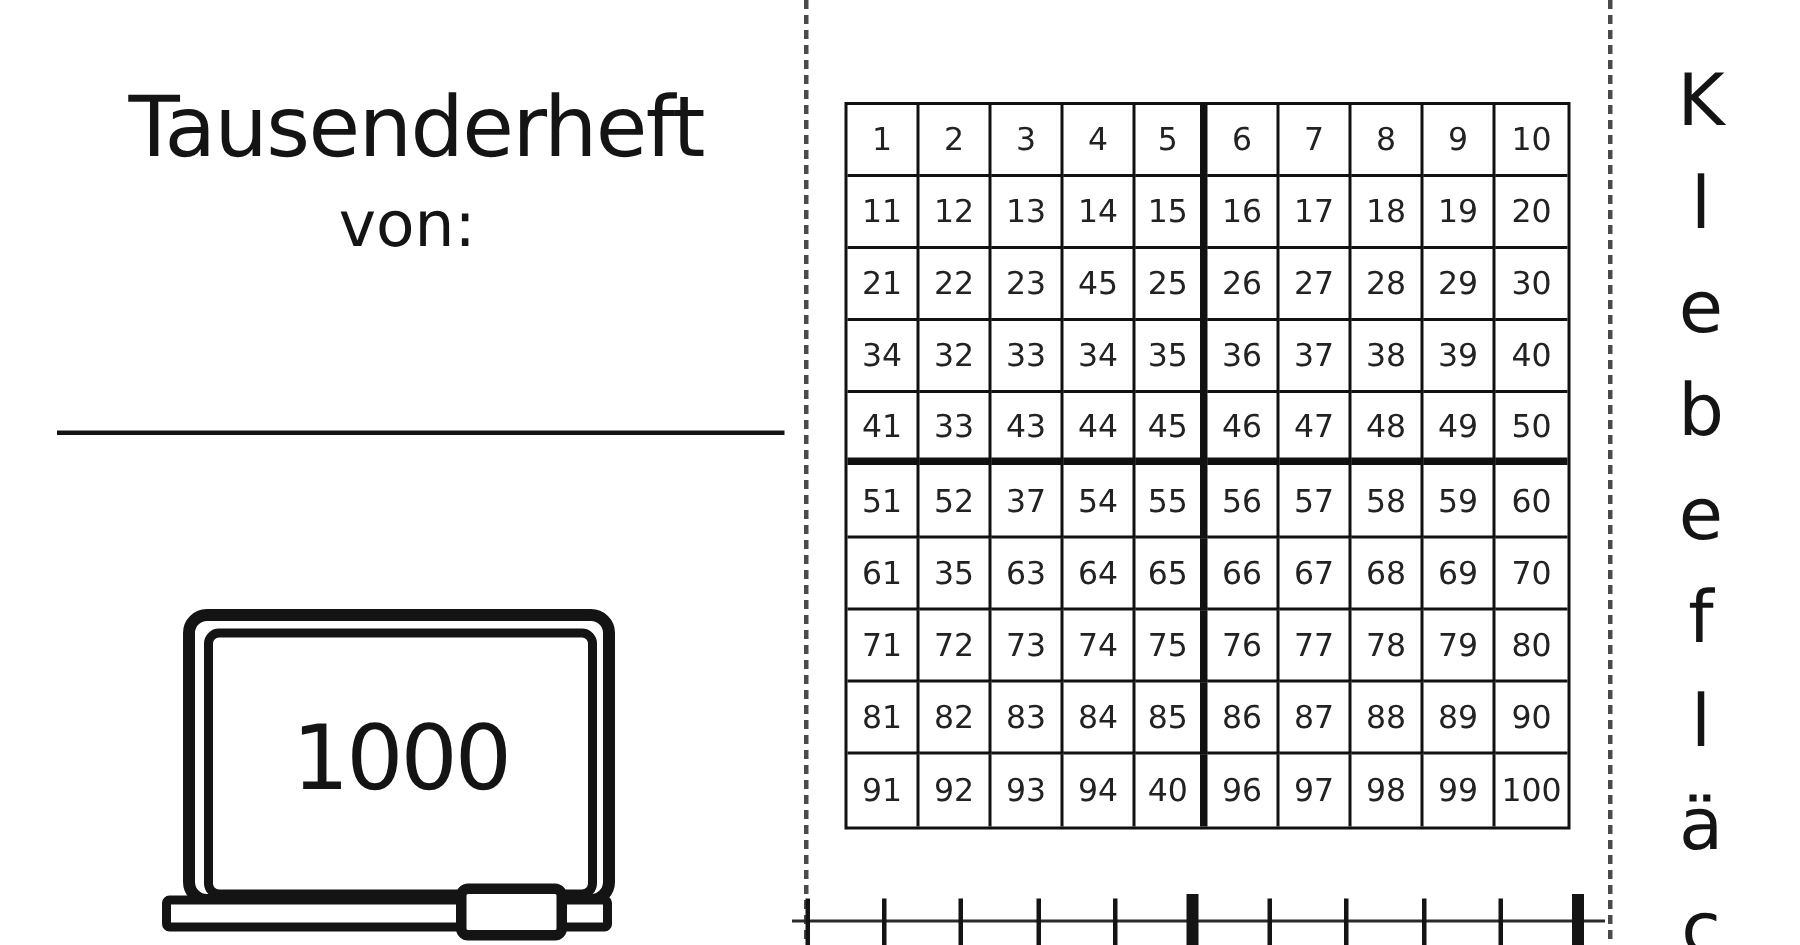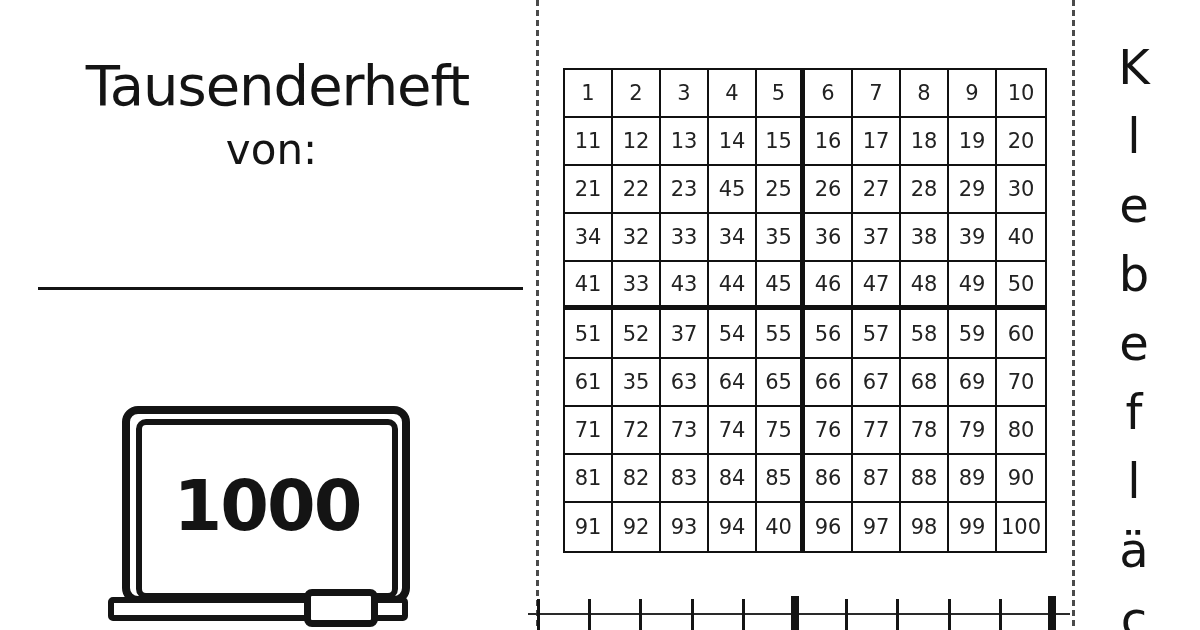--- a/index.html
+++ b/index.html
@@ -39,21 +39,21 @@
     box-sizing: border-box; background: #fff;
   }
   .board-inner {
     position: absolute; left: 136px; top: 419px;
     width: 262px; height: 180px;
     border: 6px solid #141414; border-radius: 10px;
     box-sizing: border-box; background: #fff;
     display: flex; align-items: center; justify-content: center;
   }
   .board-number {
-    font-size: 70px; line-height: 1; font-weight: bold;
+    font-size: 60px; line-height: 1; font-weight: normal;
     letter-spacing: -2px; color: #141414; margin-top: -6px;
   }
   .board-tray {
     position: absolute; left: 108px; top: 597px;
     width: 300px; height: 24px;
     border: 6px solid #141414; border-radius: 5px;
     box-sizing: border-box; background: #fff; z-index: 3;
   }
   .board-marker {
     position: absolute; left: 304px; top: 589px;

